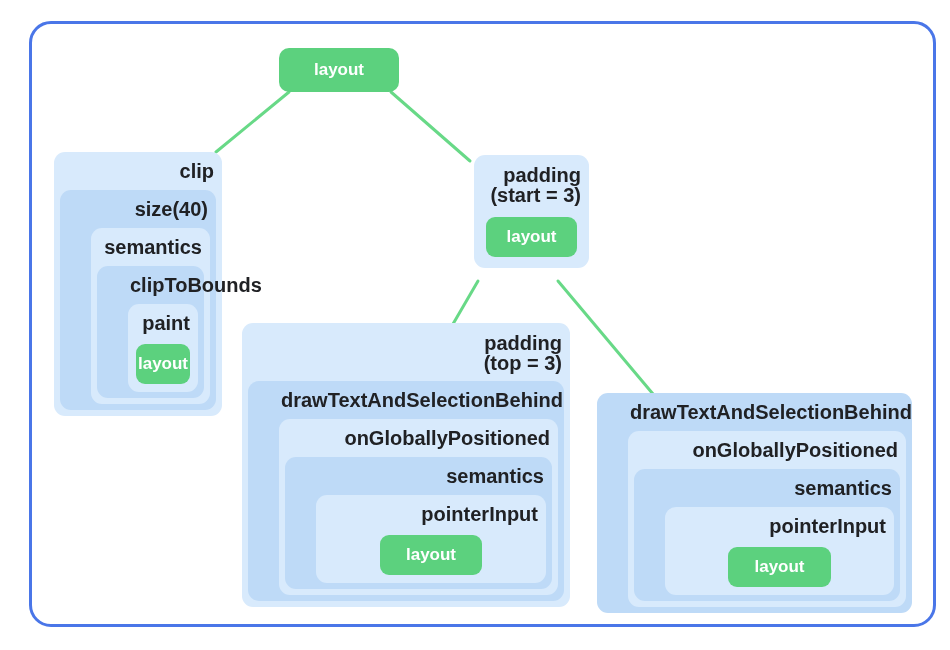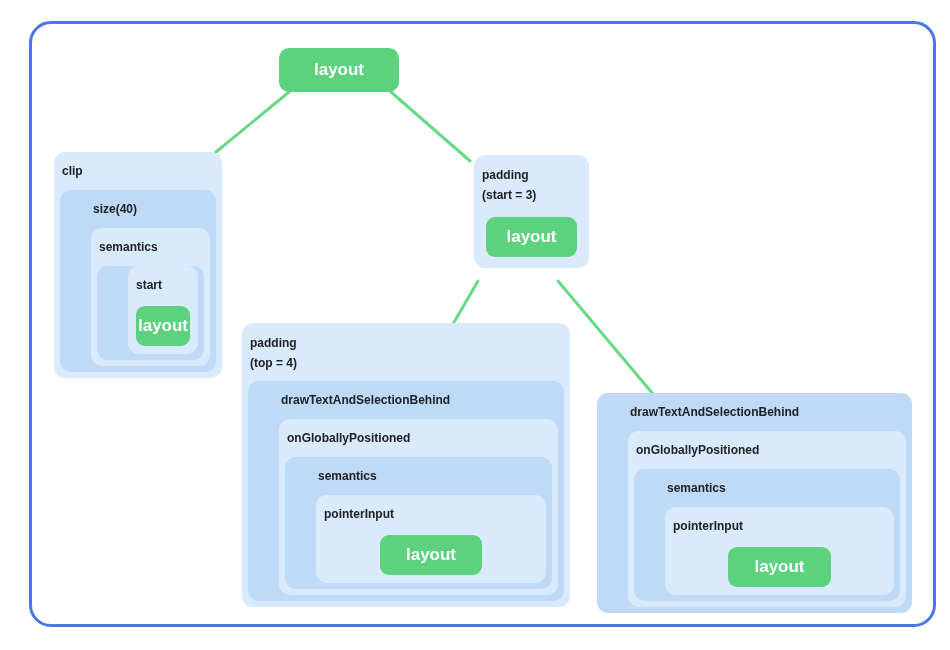--- a/index.html
+++ b/index.html
@@ -42,24 +42,24 @@
     stroke-width: 3;
     stroke-linecap: round;
   }
   .chain {
     border-radius: 11px;
     padding: 0 6px 6px;
   }
   .lt { background: var(--blue-light); }
   .dk { background: var(--blue-dark); padding-left: 31px; }
   .lbl {
-    font-size: 12px;
+    font-size: 20px;
     line-height: 20px;
     font-weight: 700;
-    text-align: left;
+    text-align: right;
     padding: 9px 2px;
     white-space: nowrap;
   }
   .lbl.two { padding: 10px 2px 8px; }
   .lbl.two span { display: block; }
   .pill {
     background: var(--green);
     color: var(--pill-text);
     font-weight: 700;
     font-size: 17px;
@@ -111,41 +111,42 @@
 
   <div class="root-pill">layout</div>
 
   <div class="chain lt pos-clip">
     <div class="lbl">clip</div>
     <div class="chain dk">
       <div class="lbl">size(40)</div>
       <div class="chain lt">
         <div class="lbl">semantics</div>
         <div class="chain dk">
+          <div class="lbl">clipToBounds</div>
           <div class="chain lt">
-            <div class="lbl">start</div>
+            <div class="lbl">paint</div>
             <div class="pill stretch">layout</div>
           </div>
         </div>
       </div>
     </div>
   </div>
 
   <div class="chain lt pos-padstart">
     <div class="lbl two">
       <span>padding</span>
       <span>(start = 3)</span>
     </div>
     <div class="pill">layout</div>
   </div>
 
   <div class="chain lt pos-middle">
     <div class="lbl two">
       <span>padding</span>
-      <span>(top = 4)</span>
+      <span>(top = 3)</span>
     </div>
     <div class="chain dk">
       <div class="lbl">drawTextAndSelectionBehind</div>
       <div class="chain lt">
         <div class="lbl">onGloballyPositioned</div>
         <div class="chain dk">
           <div class="lbl">semantics</div>
           <div class="chain lt">
             <div class="lbl">pointerInput</div>
             <div class="pill">layout</div>

